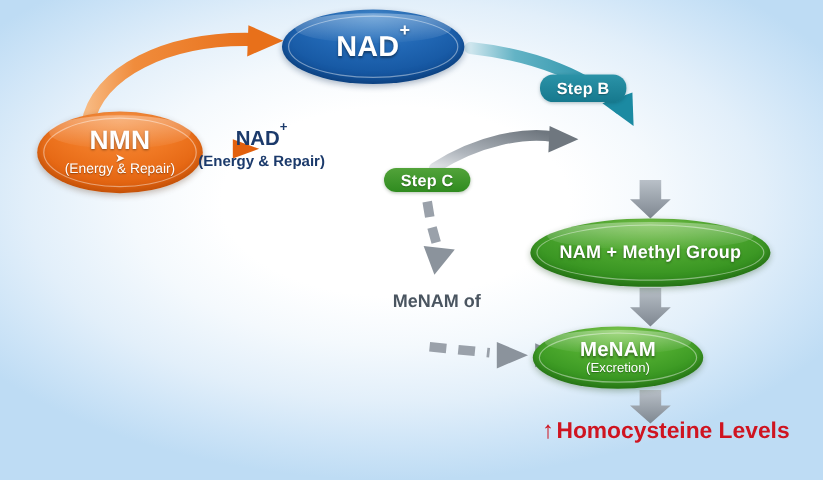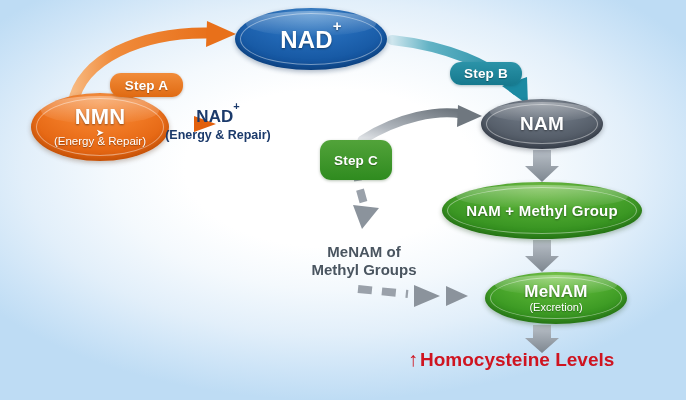--- a/index.html
+++ b/index.html
@@ -106,21 +106,21 @@
   #node-methyl {
     left: 442px; top: 182px; width: 200px; height: 57px;
     background: radial-gradient(ellipse 92% 118% at 50% 8%, #6cba42 0%, #4da72f 38%, #2f8c1c 76%, #247a15 100%);
     box-shadow: 0 2px 5px rgba(25,65,15,0.32), inset 0 -3px 7px rgba(20,60,10,0.38);
   }
   #node-methyl .title { font-size: 15px; }
   #node-methyl .sub { font-size: 11.5px; margin-top: 2px; }
 
   
   #node-menam {
-    left: 485px; top: 272px; width: 142px; height: 52px;
+    left: 444px; top: 272px; width: 142px; height: 52px;
     background: radial-gradient(ellipse 92% 118% at 50% 8%, #79c64c 0%, #4fab2f 38%, #31901d 76%, #277f16 100%);
     box-shadow: 0 2px 5px rgba(25,65,15,0.32), inset 0 -3px 7px rgba(20,60,10,0.38);
   }
   #node-menam .title { font-size: 17px; }
   #node-menam .sub { font-size: 11px; margin-top: 1px; }
 
   
   .badge {
     position: absolute;
     display: flex;
@@ -138,21 +138,21 @@
     left: 110px; top: 73px; width: 73px; height: 24px;
     background: linear-gradient(to bottom, #f18c3a, #e06a12);
     box-shadow: 0 1px 3px rgba(90,45,5,0.3);
   }
   #badge-b {
     left: 450px; top: 62px; width: 72px; height: 23px;
     background: linear-gradient(to bottom, #2b93a8, #16798e);
     box-shadow: 0 1px 3px rgba(10,55,65,0.3);
   }
   #badge-c {
-    left: 320px; top: 140px; width: 72px; height: 40px;
+    left: 320px; top: 140px; width: 72px; height: 20px;
     background: linear-gradient(to bottom, #52a33a, #2f8b1f);
     box-shadow: 0 1px 3px rgba(20,60,10,0.3);
   }
 
   
   .label {
     position: absolute;
     text-align: center;
     box-sizing: border-box;
   }
@@ -172,21 +172,21 @@
     color: #4a5560;
     font-size: 15px;
     font-weight: bold;
     line-height: 1.18;
   }
   #label-homocysteine {
     left: 408px; top: 348px; width: 250px;
     color: #cf1420;
     font-size: 19px;
     font-weight: bold;
-    text-align: left;
+    text-align: right;
     white-space: nowrap;
   }
   #label-homocysteine .up {
     font-size: 20px;
     margin-right: 2px;
   }
 </style>
 </head>
 <body>
 
@@ -275,50 +275,43 @@
     <span class="nmn-arrow">➤</span>
     <span class="sub">(Energy &amp; Repair)</span>
   </div>
 
   <div class="node" id="node-nadplus">
     <span class="gloss"></span>
     <span class="ring"></span>
     <span class="title"><span>NAD</span><sup>+</sup></span>
   </div>
 
-  <div class="node" id="node-nam">
-    <span class="gloss"></span>
-    <span class="ring"></span>
-    <span class="title">NAM</span>
-  </div>
 
   <div class="node" id="node-methyl">
     <span class="gloss"></span>
     <span class="ring"></span>
     <span class="title">NAM + Methyl Group</span>
   </div>
 
   <div class="node" id="node-menam">
     <span class="gloss"></span>
     <span class="ring"></span>
     <span class="title">MeNAM</span>
     <span class="sub">(Excretion)</span>
   </div>
 
-  <div class="badge" id="badge-a">Step A</div>
   <div class="badge" id="badge-b">Step B</div>
   <div class="badge" id="badge-c">Step C</div>
 
   <div class="label" id="label-nadplus-text">
     <span class="main"><span>NAD</span><sup>+</sup></span>
     <span class="sub">(Energy &amp; Repair)</span>
   </div>
 
   <div class="label" id="label-lack">
     <div>MeNAM of</div>
-    <div>Methyl Groups</div>
   </div>
 
   <div class="label" id="label-homocysteine">
     <span class="up">↑</span><span>Homocysteine Levels</span>
   </div>
 
 </div>
 
 </body></html>

